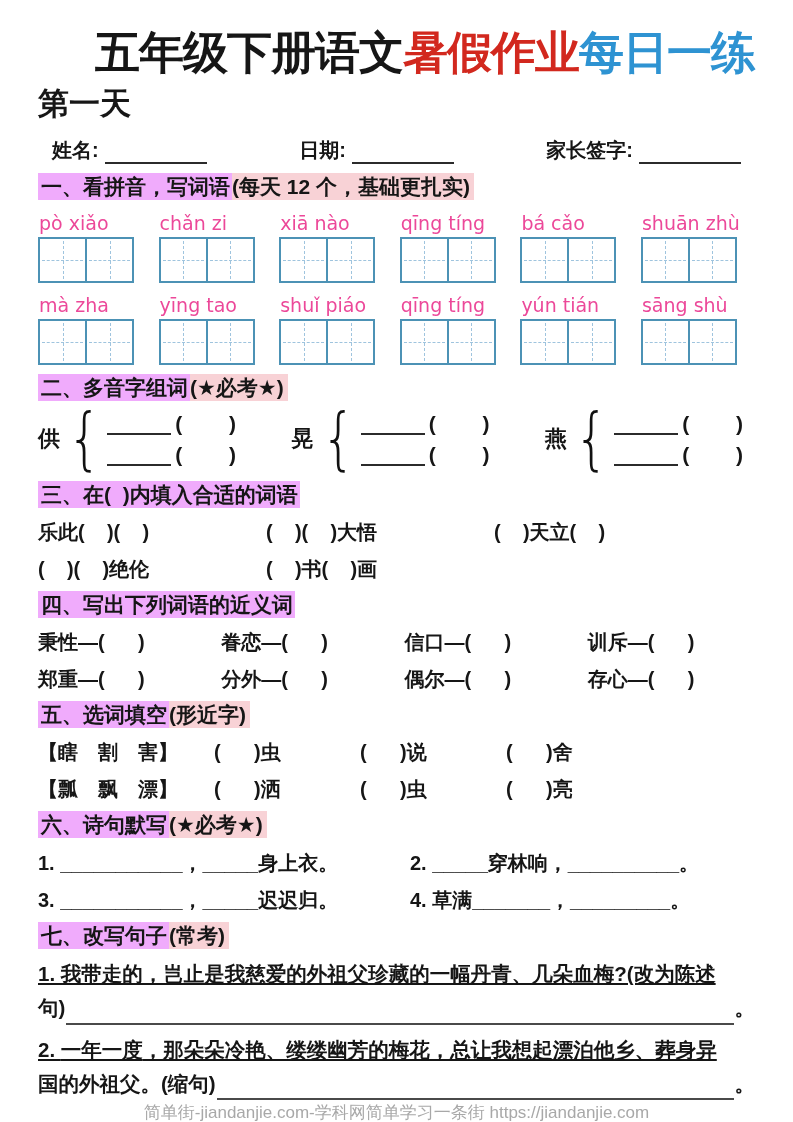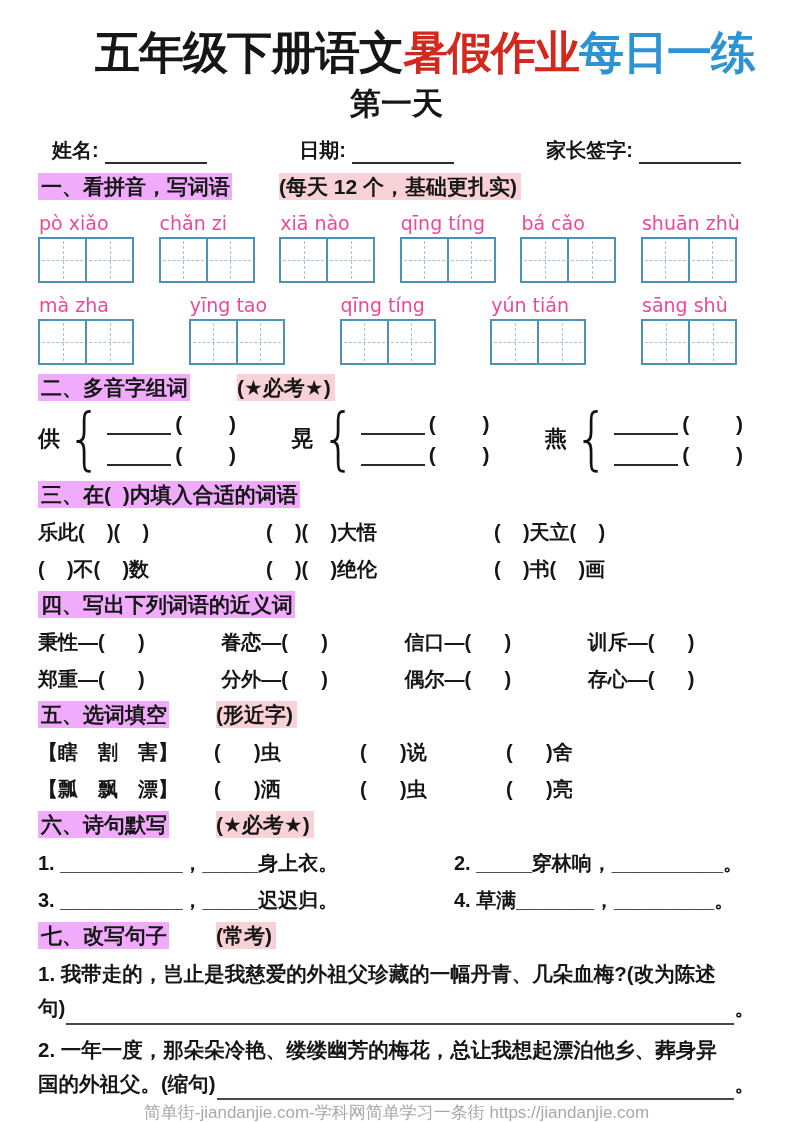--- a/index.html
+++ b/index.html
@@ -12,33 +12,33 @@
   }
   .page { padding:28px 38px 0 38px; }
 
   
   .main-title {
     text-align:right; font-size:45px; font-weight:bold;
     letter-spacing:-1px; line-height:1.12; white-space:nowrap;
   }
   .t-red  { color:#d2281e; }
   .t-blue { color:#2e93d2; }
-  .day-title { text-align:center; font-size:31px; font-weight:bold; margin-top:5px; }
+  .day-title { font-size:31px; font-weight:bold; margin-top:5px; }
 
   
   .meta { display:flex; margin-top:12px; font-size:20px; font-weight:bold; padding:0 14px; align-items:flex-end; }
   .meta-group { display:flex; align-items:flex-end; }
   .meta-group + .meta-group { margin-left:auto; }
   .blank { display:inline-block; border-bottom:2px solid #2b2b2b; height:20px; }
   .meta .blank { width:102px; margin-left:6px; }
 
   
   .sec-head { margin-top:9px; font-size:21px; font-weight:bold; line-height:1.3; white-space:pre; }
   .hl-blue { background:#f0abfc; padding:2px 2px 2px 3px; }
-  .hl-pink { background:#f8d2d6; padding:2px 4px 2px 0;margin-left:47px; }
+  .hl-pink { background:#f8d2d6; padding:2px 4px 2px 0; }
 
   
   .py-row { display:flex; justify-content:space-between; margin-top:7px; }
   .py-col { width:114px; }
   .pinyin { font-family:"DejaVu Sans",sans-serif; font-size:19px; font-weight:500; white-space:nowrap; margin:4px 0 3px 1px; color:#ec4899; }
   .tzg { width:96px; height:46px; border:2px solid #4c92b5; display:flex; background:#fff; }
   .cell { flex:1; position:relative; }
   .cell + .cell { border-left:2px solid #4c92b5; }
   .cell::before { content:""; position:absolute; left:2px; right:2px; top:50%; border-top:1px dashed #9fc4de; }
   .cell::after  { content:""; position:absolute; top:2px; bottom:2px; left:50%; border-left:1px dashed #9fc4de; }
@@ -52,24 +52,24 @@
   .poly-lines { display:flex; flex-direction:column; gap:9px; }
   .poly-line { display:flex; align-items:flex-end; font-size:21px; font-weight:bold; }
   .poly-line .blank { width:64px; margin-right:4px; }
   .paren { white-space:pre; line-height:1.05; }
 
   
   .grid-row { display:grid; font-size:20px; font-weight:bold; white-space:pre; margin-top:11px; line-height:1.3; }
   .s3 .grid-row { grid-template-columns:228px 228px 1fr; }
   .s4 .grid-row { grid-template-columns:1fr 1fr 1fr 1fr;gap:16px; }
   .s5 .grid-row { grid-template-columns:176px 146px 146px 1fr; }
-  .s6 .grid-row { grid-template-columns:372px 1fr;gap:44px; }
-
-  
-  .sent { font-size:20.5px; font-weight:bold; line-height:1.75; margin-top:7px; }
+  .s6 .grid-row { grid-template-columns:372px 1fr; }
+
+  
+  .sent { font-size:20.5px; font-weight:bold; line-height:1.75; margin-top:7px;text-decoration:underline; }
   .ans-line { display:flex; align-items:flex-end; font-size:20.5px; font-weight:bold; line-height:1.6; }
   .fill { flex:1; border-bottom:2px solid #4a4a4a; height:22px; margin:0 1px; }
 
   .footer { text-align:center; font-size:17px; color:#a8a8a8; font-weight:normal; margin-top:1px; }
 </style>
 </head>
 <body>
 
 <div class="page">
 
@@ -142,20 +142,27 @@
   <div class="py-row">
     <div class="py-col">
         <div class="pinyin">mà zha</div>
         <div class="tzg">
           <div class="cell"></div>
           <div class="cell"></div>
         </div>
       </div>
     <div class="py-col">
         <div class="pinyin">yīng tao</div>
+        <div class="tzg">
+          <div class="cell"></div>
+          <div class="cell"></div>
+        </div>
+      </div>
+    <div class="py-col">
+        <div class="pinyin">shuǐ piáo</div>
         <div class="tzg">
           <div class="cell"></div>
           <div class="cell"></div>
         </div>
       </div>
     <div class="py-col">
         <div class="pinyin">qīng tíng</div>
         <div class="tzg">
           <div class="cell"></div>
           <div class="cell"></div>
@@ -225,21 +232,20 @@
   </div>
 
   <div class="s3">
     <div class="sec-head"><span class="hl-blue">三、在(  )内填入合适的词语</span></div>
     <div class="grid-row">
       <span>乐此(    )(    )</span>
       <span>(    )(    )大悟</span>
       <span>(    )天立(    )</span>
     </div>
     <div class="grid-row">
-      <span>(    )不(    )数</span>
       <span>(    )(    )绝伦</span>
       <span>(    )书(    )画</span>
     </div>
   </div>
 
   <div class="s4">
     <div class="sec-head"><span class="hl-blue">四、写出下列词语的近义词</span></div>
     <div class="grid-row">
       <span>秉性—(      )</span>
       <span>眷恋—(      )</span>

